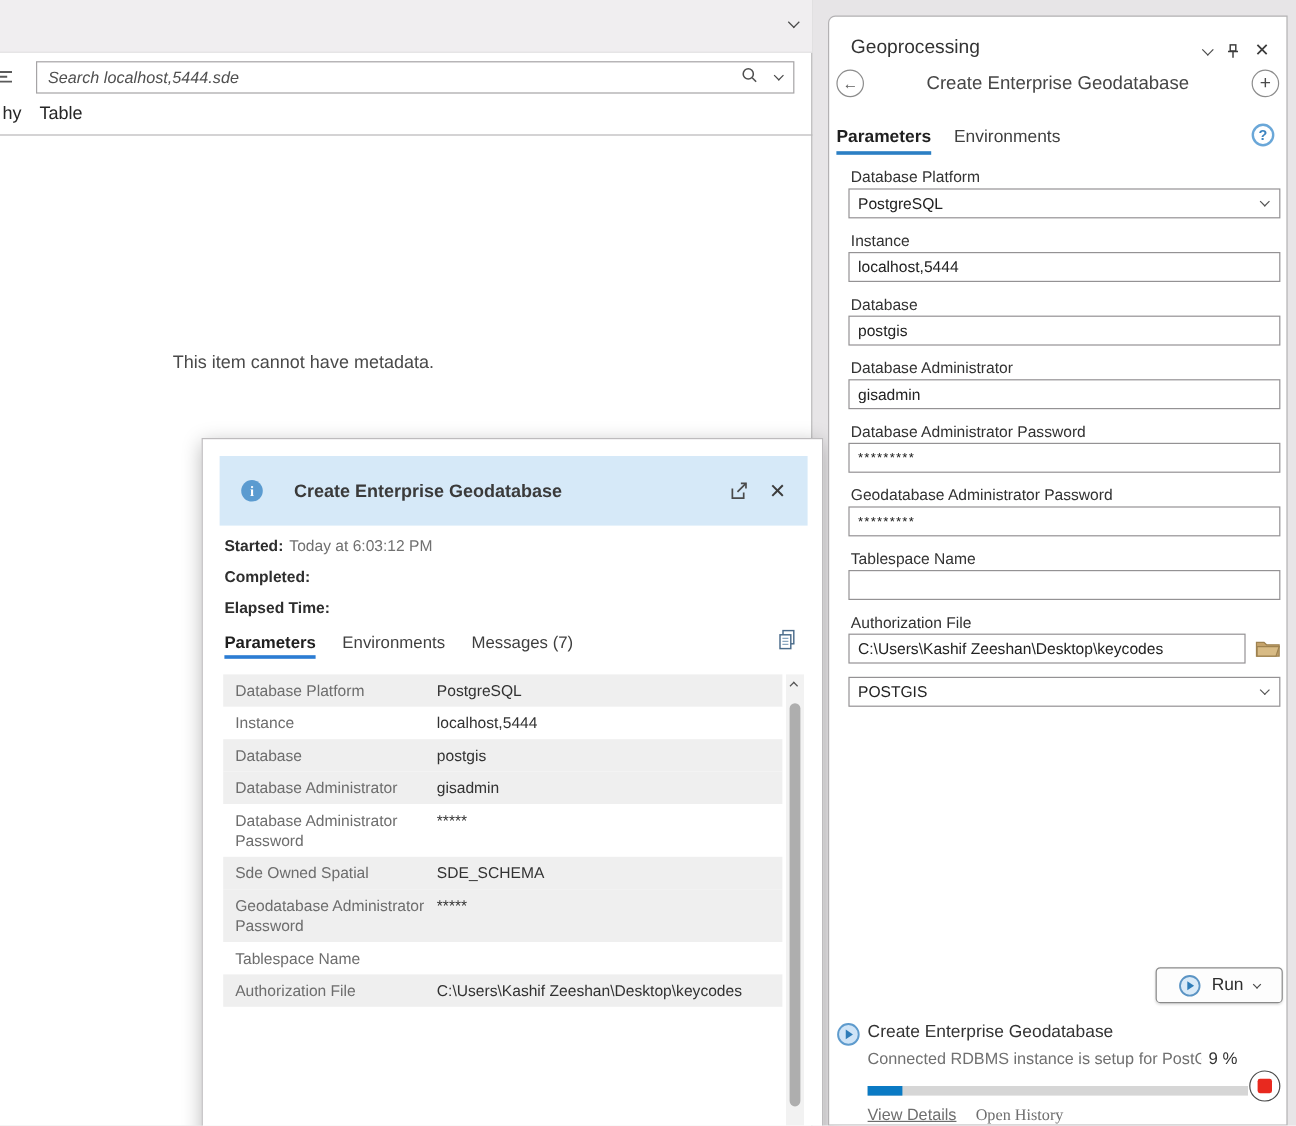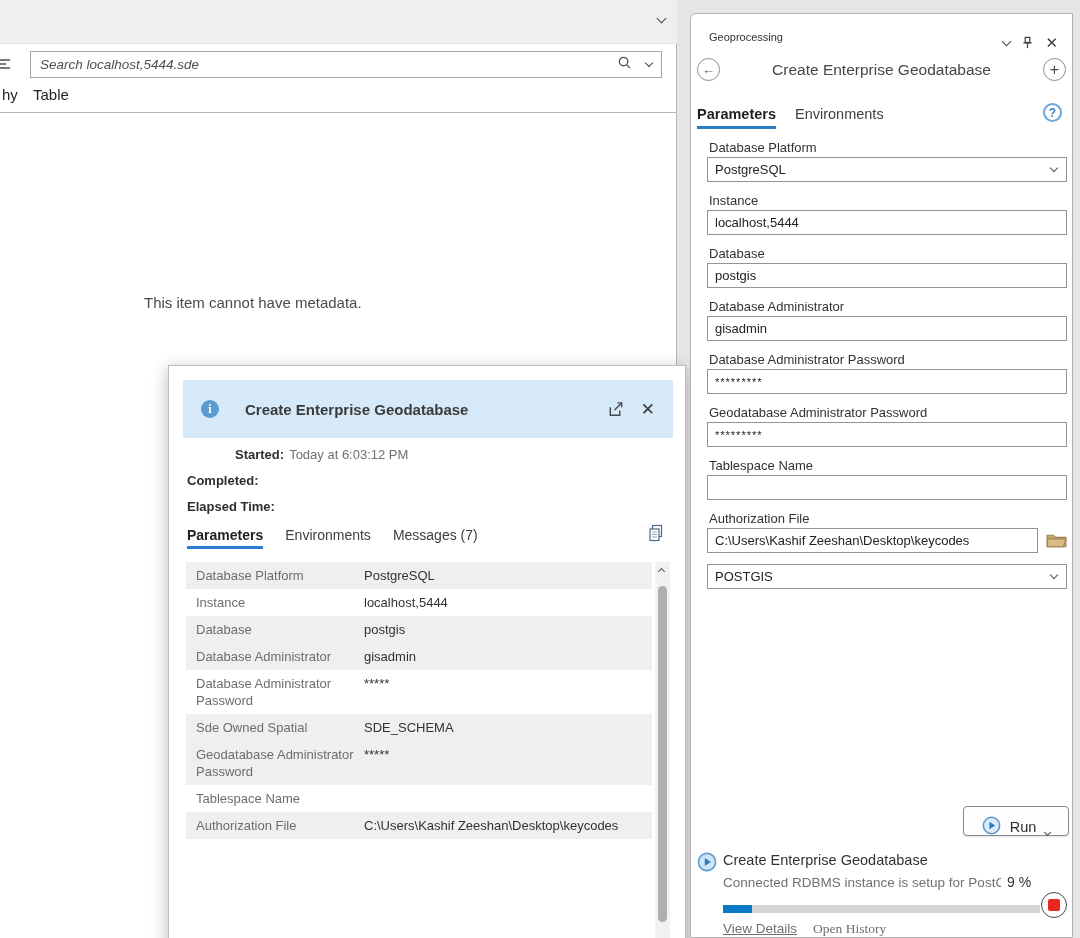--- a/index.html
+++ b/index.html
@@ -28,38 +28,38 @@
   
   .dialog { position:absolute; left:168px; top:365px; width:518px; height:610px; background:#fff; border:1px solid #bdbbbd; box-shadow:0 4px 16px rgba(0,0,0,.28); }
   .dlg-header { position:absolute; left:14px; top:14px; width:490px; height:58px; background:#d6e9f8; display:flex; align-items:center; }
   .info-badge { width:18px; height:18px; border-radius:50%; background:#5b9bd0; color:#fff; font-size:12px; font-weight:bold; font-family:"Liberation Serif", serif; display:flex; align-items:center; justify-content:center; margin-left:18px; flex:0 0 auto; }
   .dlg-titles { margin-left:26px; font-size:15px; font-weight:bold; color:#3a3a3a; line-height:21px; }
   .dlg-hicons { margin-left:auto; display:flex; align-items:center; gap:17px; padding-right:18px; }
   .dlg-close { font-size:17px; color:#3c3c3c; cursor:pointer; line-height:1; }
   .dlg-meta { position:absolute; left:18px; font-size:13px; color:#2e2e2e; }
   .dlg-meta b { font-weight:bold; }
   .dlg-meta .val { color:#707070; margin-left:5px; }
-  .m1{top:81px;margin-left:48px;} .m2{top:107px;} .m3{top:133px;}
+  .m1{top:81px;} .m2{top:107px;} .m3{top:133px;}
   .dlg-tabs { position:absolute; left:18px; top:161px; display:flex; gap:22px; font-size:14px; color:#3f3f3f; }
   .dlg-tab { position:relative; padding-bottom:6px; cursor:pointer; white-space:nowrap; }
   .dlg-tab.active { color:#1f1f1f; font-weight:bold; }
   .dlg-tab.active::after { content:""; position:absolute; left:0; right:0; bottom:0; height:3px; background:#2b7cd3; }
   .copy-btn { position:absolute; right:20px; top:158px; cursor:pointer; }
   .dlg-table { position:absolute; left:17px; top:196px; width:466px; }
   .p-row { display:flex; align-items:flex-start; padding:5px 8px 5px 10px; font-size:13px; line-height:17px; background:#fff; }
   .p-row.alt { background:#efefef; }
   .p-row .pl { flex:0 0 168px; color:#6d6d6d; padding-right:10px; }
   .p-row .pv { color:#323232; word-break:break-all; }
   .dlg-scroll { position:absolute; left:486px; top:196px; width:15px; height:412px; background:#f2f2f2; }
   .dlg-scroll .chev { position:absolute; left:4px; top:7px; width:5px; height:5px; border-color:#555; }
   .scroll-thumb { position:absolute; left:3px; top:24px; width:9px; height:336px; background:#aeaeae; border-radius:5px; cursor:grab; }
 
   
   .panel { position:absolute; left:690px; top:13px; width:383px; height:925px; background:#fff; border:1px solid #b3b1b3; border-radius:6px 0 0 0; }
-  .pnl-title { position:absolute; left:18px; top:17px; font-size:11px; color:#333; }
+  .pnl-title { position:absolute; left:18px; top:17px; font-size:16px; color:#333; }
   .pnl-hicons { position:absolute; right:14px; top:21px; display:flex; align-items:center; gap:11px; }
   .pnl-close { font-size:15px; color:#3c3c3c; cursor:pointer; line-height:1; }
   .back-btn { position:absolute; left:6px; top:44px; width:23px; height:23px; font-size:13px; }
   .tool-title { position:absolute; left:40px; right:40px; top:47px; text-align:center; font-size:15.5px; color:#464646; white-space:nowrap; overflow:hidden; }
   .plus-btn { position:absolute; right:6px; top:44px; width:23px; height:23px; font-size:16px; color:#4a4a4a; }
   .pnl-tabs { position:absolute; left:6px; top:92px; display:flex; gap:19px; font-size:14.5px; color:#3f3f3f; }
   .pnl-tab { position:relative; padding-bottom:7px; cursor:pointer; }
   .pnl-tab.active { color:#1f1f1f; font-weight:bold; }
   .pnl-tab.active::after { content:""; position:absolute; left:0; right:0; bottom:0; height:3px; background:#2b7fc4; }
   .help-btn { position:absolute; right:10px; top:89px; width:19px; height:19px; border-width:2px; border-color:#6aa7d8; color:#3c84c0; font-size:12px; font-weight:bold; }
@@ -68,21 +68,21 @@
   .flabel { display:block; font-size:13px; color:#323232; margin:0 0 2px 2px; line-height:15px; }
   .fctl { width:100%; height:25px; border:1px solid #949294; background:#fff; font-family:"Liberation Sans", sans-serif; font-size:13px; color:#222; padding:0 7px; }
   input.fctl { outline:none; }
   input.pw { font-size:11px; letter-spacing:1px; }
   .fselect { display:flex; align-items:center; justify-content:space-between; cursor:pointer; }
   .fselect .chev { width:6px; height:6px; border-color:#555; margin-right:2px; margin-top:-3px; }
   .frow { display:flex; align-items:center; gap:8px; }
   .frow .fctl { flex:1 1 auto; }
   .folder-btn { flex:0 0 auto; cursor:pointer; display:flex; }
 
-  .run-btn { position:absolute; left:272px; top:792px; width:106px; height:30px; border:1px solid #8a8a8a; border-radius:4px; background:#fdfdfd; display:flex; align-items:flex-end; justify-content:center; gap:9px; cursor:pointer; box-shadow:0 1px 2px rgba(0,0,0,.12); }
+  .run-btn { position:absolute; left:272px; top:792px; width:106px; height:30px; border:1px solid #8a8a8a; border-radius:4px; background:#fdfdfd; display:flex; align-items:center; justify-content:center; gap:9px; cursor:pointer; box-shadow:0 1px 2px rgba(0,0,0,.12); }
   .run-btn .lbl { font-size:14.5px; color:#2e2e2e; }
   .run-btn .chev { width:5px; height:5px; margin-top:-2px; }
 
   .st-play { position:absolute; left:6px; top:838px; }
   .st-title { position:absolute; left:32px; top:838px; font-size:14.5px; color:#333; }
   .st-msg { position:absolute; left:32px; top:861px; width:278px; font-size:13.5px; color:#707070; white-space:nowrap; overflow:hidden; }
   .st-pct { position:absolute; left:316px; top:860px; font-size:14px; color:#333; white-space:nowrap; }
   .st-track { position:absolute; left:32px; top:891px; width:317px; height:8px; background:#d6d6d6; }
   .st-fill { height:100%; background:#0a7ac4; }
   .stop-btn { position:absolute; left:350px; top:878px; width:26px; height:26px; border:1.8px solid #4a4a4a; border-radius:50%; background:#fff; display:flex; align-items:center; justify-content:center; cursor:pointer; }

